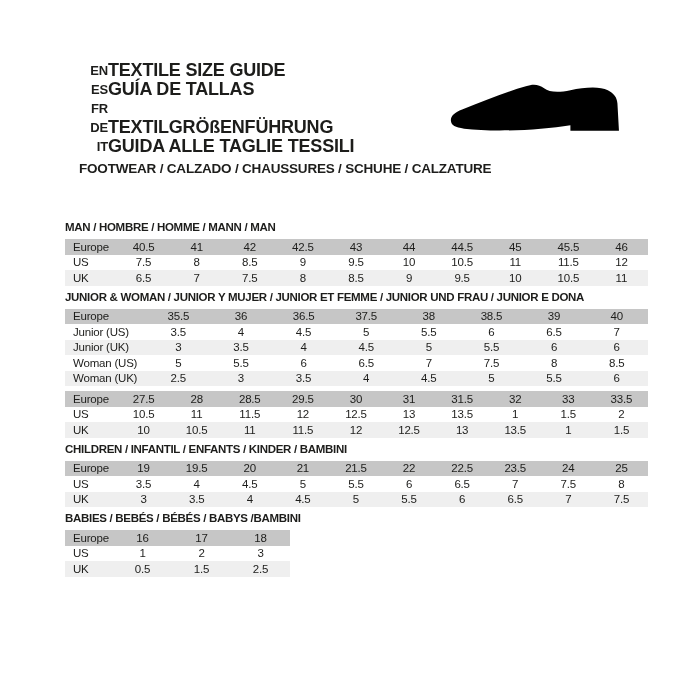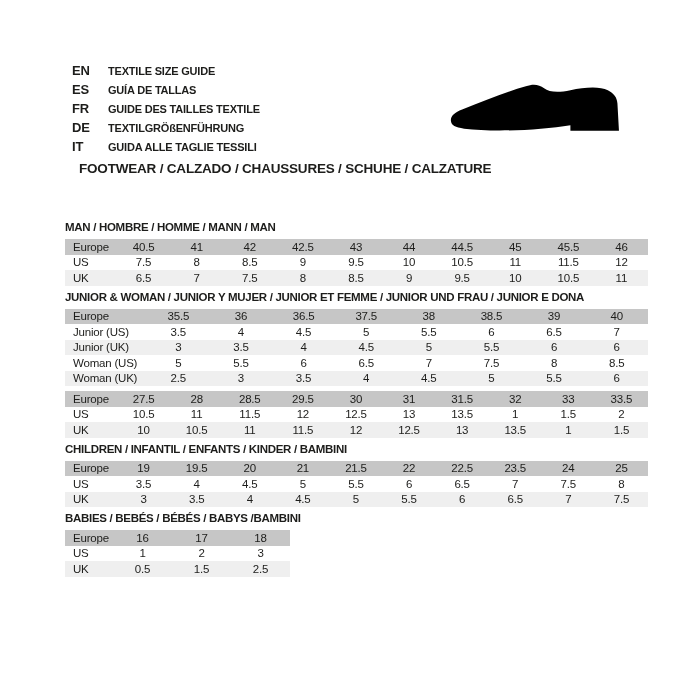--- a/index.html
+++ b/index.html
@@ -13,26 +13,26 @@
   body {
     width: 700px; height: 700px;
     position: relative;
     font-family: "Liberation Sans", sans-serif;
     color: var(--text);
     overflow: hidden;
   }
   .page { position: absolute; inset: 0; }
 
   
-  .lang-block { position: absolute; left: 72px; top: 61px; }
+  .lang-block { position: absolute; left: 72px; top: 61px; text-align: right; }
   .lang-row { display: flex; height: 19px; align-items: center; }
   .lang-code {
     width: 36px; font-size: 13px; font-weight: bold; letter-spacing: -0.2px;
   }
-  .lang-text { font-size: 11px; font-weight: bold; letter-spacing: -0.2px; }
+  .lang-text { font-size: 18px; font-weight: bold; letter-spacing: -0.2px; }
 
   
   .shoe { position: absolute; left: 449px; top: 83px; width: 174px; height: 57px; }
 
   
   .category {
     position: absolute; left: 65px; top: 161px;
     font-size: 13.5px; font-weight: bold; letter-spacing: -0.2px;
     white-space: nowrap;
     padding-left: 14px;
@@ -64,21 +64,20 @@
       <div class="lang-row">
         <span class="lang-code">EN</span>
         <span class="lang-text">TEXTILE SIZE GUIDE</span>
       </div>
       <div class="lang-row">
         <span class="lang-code">ES</span>
         <span class="lang-text">GUÍA DE TALLAS</span>
       </div>
       <div class="lang-row">
         <span class="lang-code">FR</span>
-        <span class="lang-text">GUIDE DES TAILLES TEXTILE</span>
       </div>
       <div class="lang-row">
         <span class="lang-code">DE</span>
         <span class="lang-text">TEXTILGRÖßENFÜHRUNG</span>
       </div>
       <div class="lang-row">
         <span class="lang-code">IT</span>
         <span class="lang-text">GUIDA ALLE TAGLIE TESSILI</span>
       </div>
     </div>

